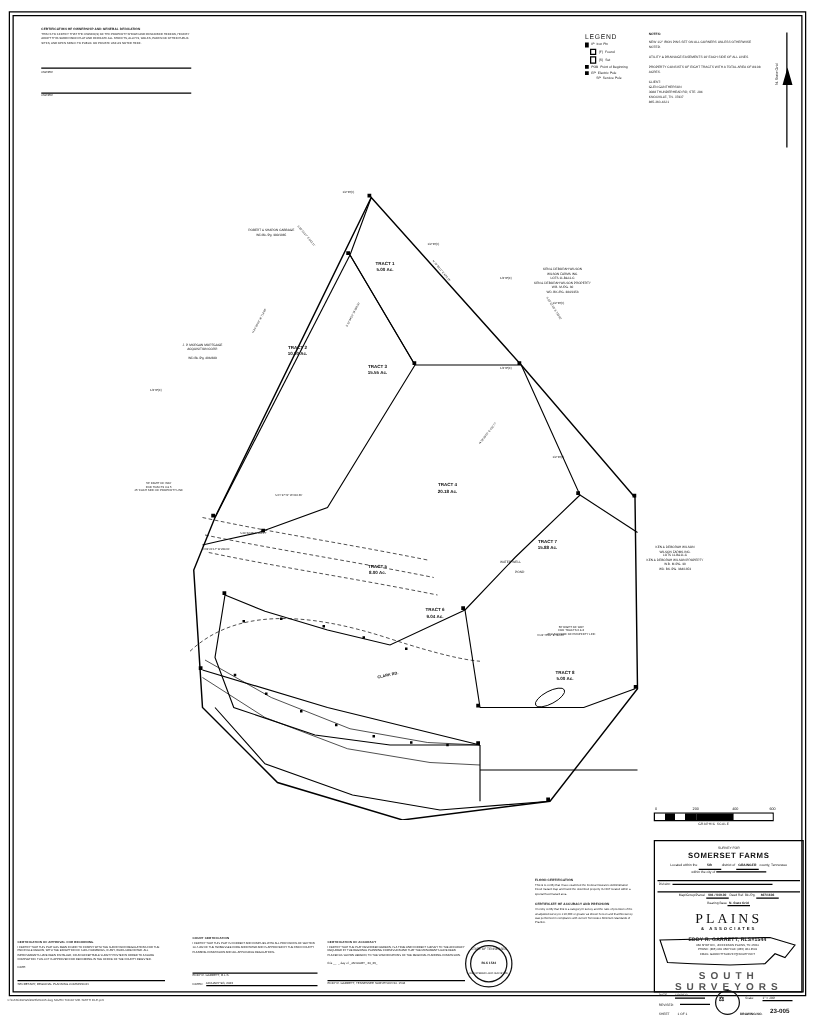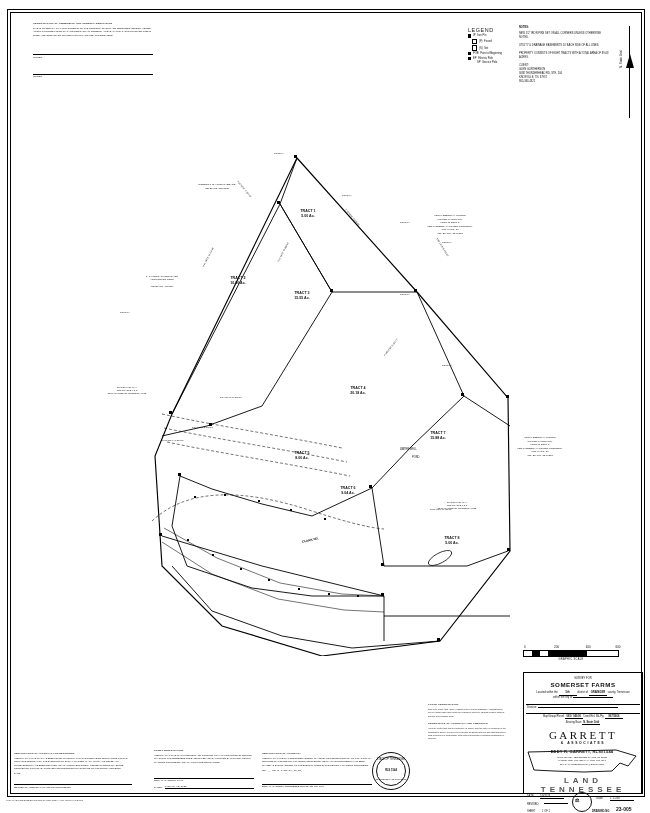--- a/index.html
+++ b/index.html
@@ -357,36 +357,36 @@
     <div class="tbrow c" style="text-align:center;">
       <span>Map/Group/Parcel</span>
       <span class="uline">081 / 049.00</span>
       <span>Deed Ref. Bk./Pg.</span>
       <span class="uline">867/1606</span>
     </div>
     <div class="tbrow c" style="text-align:center;">
       <span>Bearing Base</span>
       <span class="uline">N. State Grid</span>
     </div>
-    <div class="firm">GARRETT</div>
+    <div class="firm">PLAINS</div>
     <div class="firm2">&amp; ASSOCIATES</div>
 
     <div style="position:relative;height:30px;margin-top:1px;">
       <svg width="116" height="30" viewBox="0 0 116 30" id="tnstate-svg" style="position:absolute;left:0;top:0;">
         <path d="M4,6 L92,4 L112,10 L104,20 L96,17 L88,25 L60,26 L30,25 L10,24 Z" fill="none" stroke="#000" stroke-width="0.9"></path>
       </svg>
       <div class="rls" style="position:absolute;left:0;top:3px;width:116px;">EDDY R. GARRETT, RLS#1544</div>
       <div class="addr" style="position:absolute;left:0;top:10px;width:116px;">
         <div>468 SHOT RD., JEFFERSON PLAINS, TN 37811</div>
         <div>PHONE: (865)-903-4587  FAX: (865)-903-4591</div>
         <div>EMAIL: GARRETTSURVEY@SOUTH.NET</div>
       </div>
     </div>
 
-    <div class="surveyors">LAND  TENNESSEE</div>
+    <div class="surveyors">SOUTH  SURVEYORS</div>
 
     <div style="position:relative;height:24px;">
       <div class="t xs" style="left:3px;top:1px;">DATE</div>
       <div class="t xs ul" style="left:16px;top:1px;width:24px;">1/9/2023</div>
       <div class="t xs" style="left:72px;top:3px;">Scale:</div>
       <div class="t xs ul" style="left:86px;top:3px;width:24px;">1" = 200'</div>
       <div class="t xs" style="left:3px;top:9px;">REVISED:</div>
       <div class="t xs ul" style="left:20px;top:9px;width:24px;"></div>
       <div class="t xs" style="left:3px;top:16px;">SHEET</div>
       <div class="t xs ul" style="left:18px;top:16px;width:22px;">1 OF 1</div>

